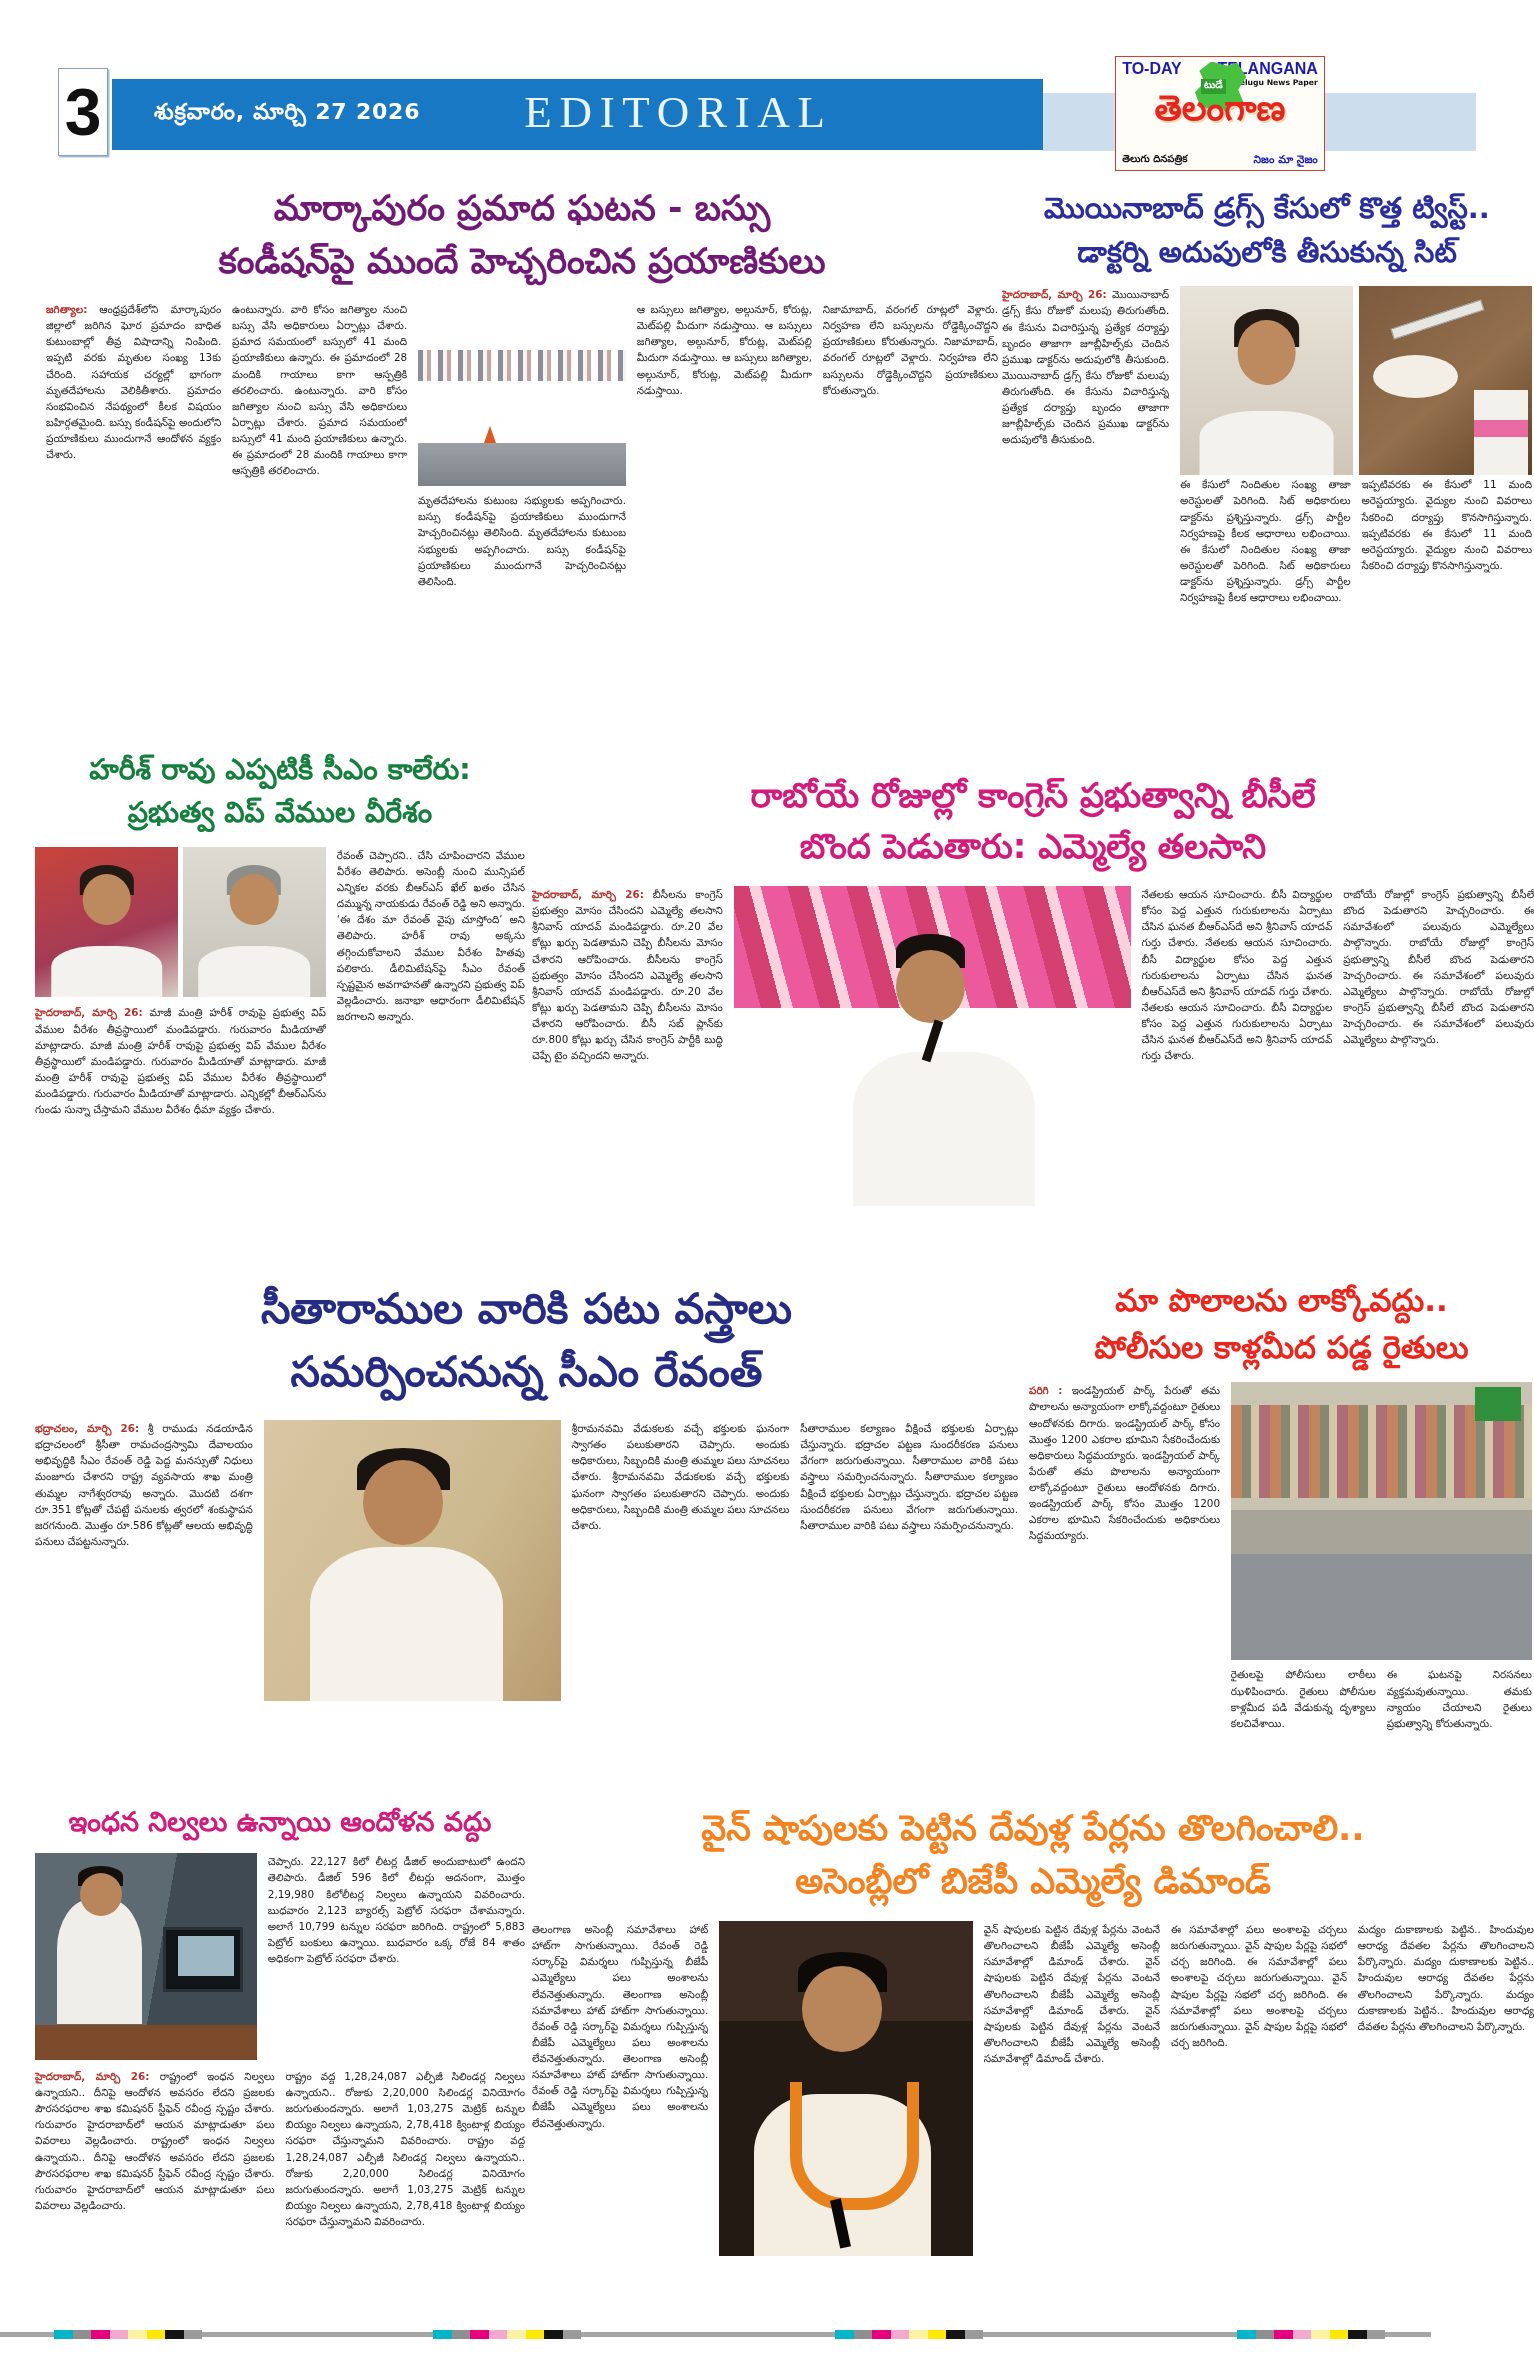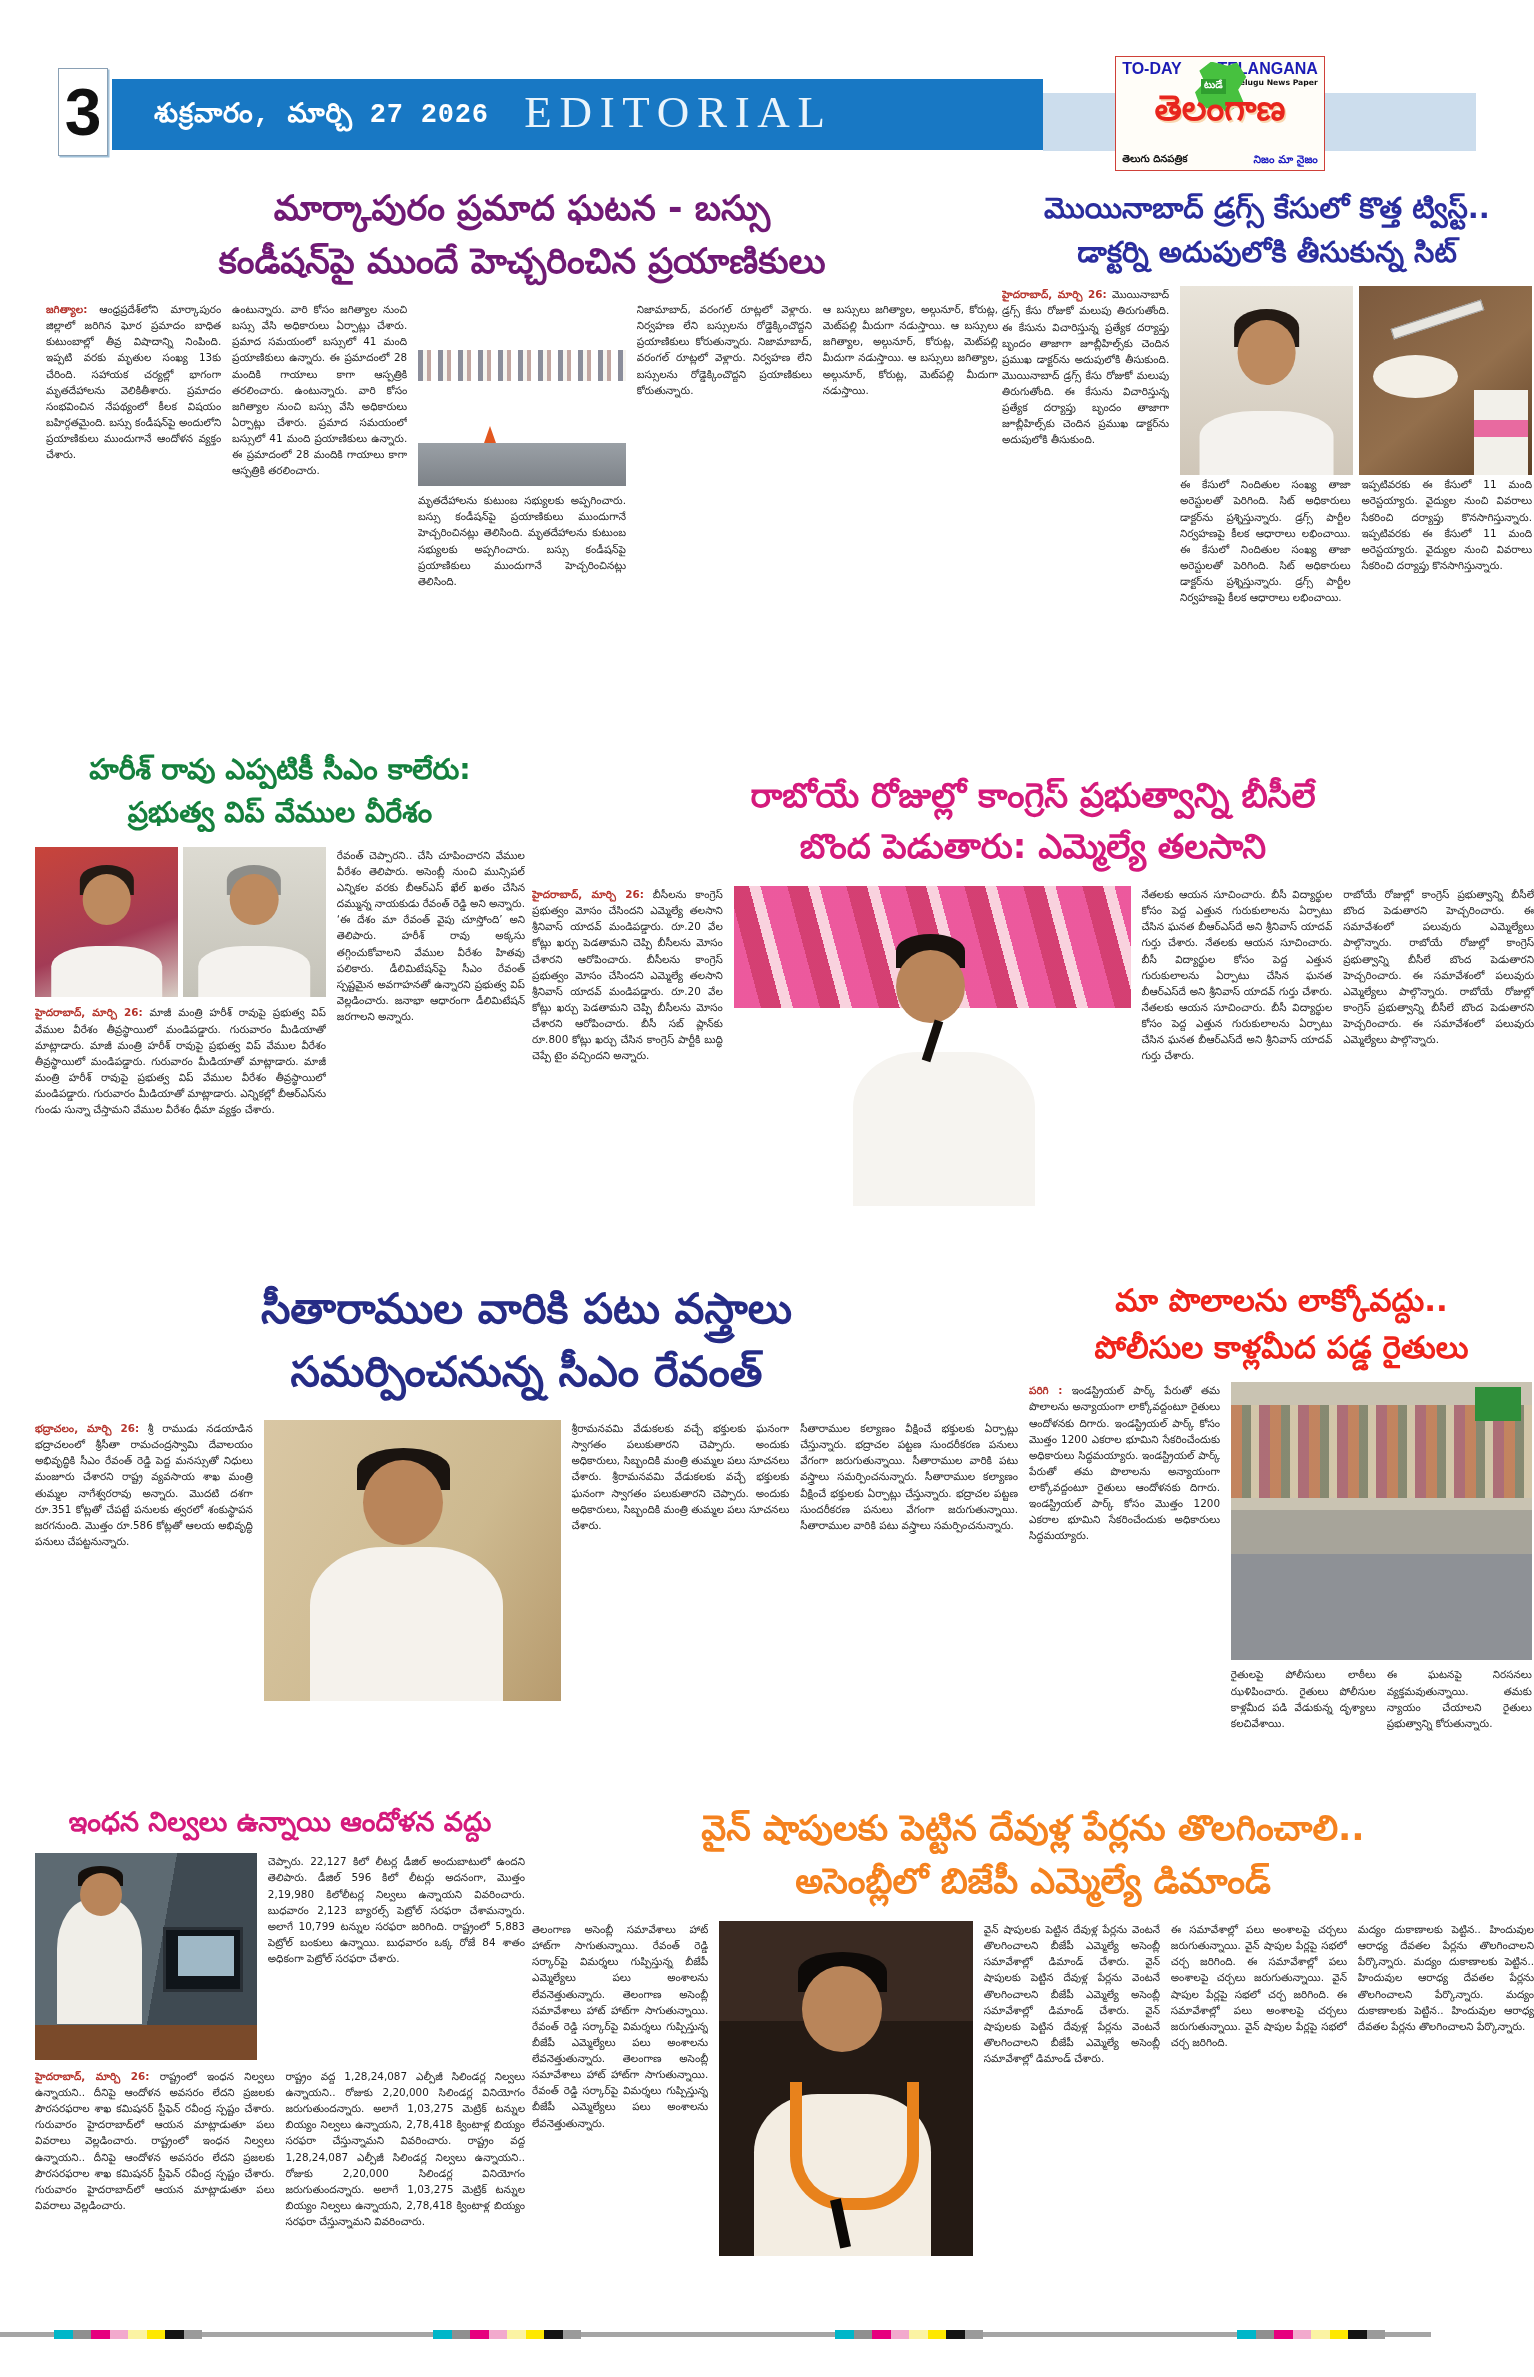--- a/index.html
+++ b/index.html
@@ -6,21 +6,21 @@
   body{
     width:1534px;height:2377px;position:relative;background:#ffffff;
     font-family:"DejaVu Sans",sans-serif;color:#1c1c1c;overflow:hidden;
   }
   
   .pagenum{position:absolute;left:58px;top:68px;width:48px;height:86px;background:#fff;
     border:0.8px solid #8aa0b4;box-shadow:1.5px 1.5px 0 #9fc0d8;z-index:3;display:flex;align-items:center;justify-content:center;
     font-size:66px;font-weight:bold;color:#111;font-family:"Liberation Sans",sans-serif;}
   .blue-bar{position:absolute;left:112px;top:79px;width:931px;height:71px;background:#1878c4;z-index:2;}
   .light-bar{position:absolute;left:1043px;top:93px;width:433px;height:58px;background:#ccdded;z-index:1;}
-  .hdr-date{position:absolute;left:154px;top:99px;z-index:4;color:#ffffff;font-weight:bold;font-size:27px;letter-spacing:0.8px;font-family:Liberation Mono, monospace;}
+  .hdr-date{position:absolute;left:154px;top:99px;z-index:4;color:#ffffff;font-weight:bold;font-size:22px;letter-spacing:0.8px;}
   .hdr-title{position:absolute;left:478px;top:86px;width:401px;z-index:4;text-align:center;color:#eaf4fb;
     font-family:"Liberation Serif",serif;font-size:45px;letter-spacing:7.7px;}
   .logo{position:absolute;left:1115px;top:56px;width:208px;height:113px;background:#fffdf8;border:1.5px solid #cf4038;z-index:5;overflow:hidden;}
   .logo-row1{display:flex;justify-content:space-between;padding:3.1px 6.2px 0 6.2px;}
   .logo-today,.logo-telangana{color:#1b1bb4;font-weight:bold;font-size:16px;font-family:"Liberation Sans",sans-serif;}
   .logo-tag{color:#111;font-size:7.7px;text-align:right;margin-right:6.2px;font-weight:bold;}
   .logo-map{position:absolute;left:79px;top:4.6px;width:54px;height:51px;background:#47c13f;
     clip-path:polygon(30% 0,60% 8%,78% 2%,95% 30%,80% 55%,90% 80%,60% 100%,35% 88%,12% 95%,0 60%,18% 40%,8% 18%);}
   .logo-script{position:absolute;left:0;right:0;top:31px;text-align:center;color:#e8251d;font-weight:bold;font-size:35px;
     text-shadow:1.5px 1.5px 0 #f9d7b0;}
@@ -124,22 +124,22 @@
     <div class="col"><span class="dateline">జగిత్యాల:</span> <span>ఆంధ్రప్రదేశ్‌లోని మార్కాపురం జిల్లాలో జరిగిన ఘోర ప్రమాదం బాధిత కుటుంబాల్లో తీవ్ర విషాదాన్ని నింపింది. ఇప్పటి వరకు మృతుల సంఖ్య 13కు చేరింది. సహాయక చర్యల్లో భాగంగా మృతదేహాలను వెలికితీశారు. ప్రమాదం సంభవించిన నేపథ్యంలో కీలక విషయం బహిర్గతమైంది. బస్సు కండీషన్‌పై అందులోని ప్రయాణికులు ముందుగానే ఆందోళన వ్యక్తం చేశారు.</span></div>
     <div class="col">ఉంటున్నారు. వారి కోసం జగిత్యాల నుంచి బస్సు వేసి అధికారులు ఏర్పాట్లు చేశారు. ప్రమాద సమయంలో బస్సులో 41 మంది ప్రయాణికులు ఉన్నారు. ఈ ప్రమాదంలో 28 మందికి గాయాలు కాగా ఆస్పత్రికి తరలించారు. ఉంటున్నారు. వారి కోసం జగిత్యాల నుంచి బస్సు వేసి అధికారులు ఏర్పాట్లు చేశారు. ప్రమాద సమయంలో బస్సులో 41 మంది ప్రయాణికులు ఉన్నారు. ఈ ప్రమాదంలో 28 మందికి గాయాలు కాగా ఆస్పత్రికి తరలించారు.</div>
     <div style="width:208px;flex:none;">
       <div class="photo ph-bus">
         <div class="crowd"></div>
         <div class="cone"></div>
         <div class="road"></div>
       </div>
       <div class="col" style="margin-top:6.2px;">మృతదేహాలను కుటుంబ సభ్యులకు అప్పగించారు. బస్సు కండీషన్‌పై ప్రయాణికులు ముందుగానే హెచ్చరించినట్లు తెలిసింది. మృతదేహాలను కుటుంబ సభ్యులకు అప్పగించారు. బస్సు కండీషన్‌పై ప్రయాణికులు ముందుగానే హెచ్చరించినట్లు తెలిసింది.</div>
     </div>
+    <div class="col">ఆ బస్సులు జగిత్యాల, అల్గునూర్, కోరుట్ల, మెట్‌పల్లి మీదుగా నడుస్తాయి. ఆ బస్సులు జగిత్యాల, అల్గునూర్, కోరుట్ల, మెట్‌పల్లి మీదుగా నడుస్తాయి. ఆ బస్సులు జగిత్యాల, అల్గునూర్, కోరుట్ల, మెట్‌పల్లి మీదుగా నడుస్తాయి.</div>
     <div class="col">నిజామాబాద్, వరంగల్ రూట్లలో వెళ్లారు. నిర్వహణ లేని బస్సులను రోడ్డెక్కించొద్దని ప్రయాణికులు కోరుతున్నారు. నిజామాబాద్, వరంగల్ రూట్లలో వెళ్లారు. నిర్వహణ లేని బస్సులను రోడ్డెక్కించొద్దని ప్రయాణికులు కోరుతున్నారు.</div>
-    <div class="col">ఆ బస్సులు జగిత్యాల, అల్గునూర్, కోరుట్ల, మెట్‌పల్లి మీదుగా నడుస్తాయి. ఆ బస్సులు జగిత్యాల, అల్గునూర్, కోరుట్ల, మెట్‌పల్లి మీదుగా నడుస్తాయి. ఆ బస్సులు జగిత్యాల, అల్గునూర్, కోరుట్ల, మెట్‌పల్లి మీదుగా నడుస్తాయి.</div>
   </div>
 </div>
 
 <div class="article" style="left:1002px;top:187px;width:530px;">
   <div class="hl hl-navy" style="font-size:29px;">మొయినాబాద్ డ్రగ్స్ కేసులో కొత్త ట్విస్ట్..</div>
   <div class="hl hl-navy" style="font-size:29px;margin-bottom:12.3px;">డాక్టర్ని అదుపులోకి తీసుకున్న సిట్</div>
   <div class="cols" style="height:436px;">
     <div class="col" style="max-width:168px;"><span class="dateline">హైదరాబాద్, మార్చి 26:</span> <span>మొయినాబాద్ డ్రగ్స్ కేసు రోజుకో మలుపు తిరుగుతోంది. ఈ కేసును విచారిస్తున్న ప్రత్యేక దర్యాప్తు బృందం తాజాగా జూబ్లీహిల్స్‌కు చెందిన ప్రముఖ డాక్టర్‌ను అదుపులోకి తీసుకుంది. మొయినాబాద్ డ్రగ్స్ కేసు రోజుకో మలుపు తిరుగుతోంది. ఈ కేసును విచారిస్తున్న ప్రత్యేక దర్యాప్తు బృందం తాజాగా జూబ్లీహిల్స్‌కు చెందిన ప్రముఖ డాక్టర్‌ను అదుపులోకి తీసుకుంది.</span></div>
     <div style="width:352px;flex:none;">
       <div style="display:flex;gap:6.2px;">

